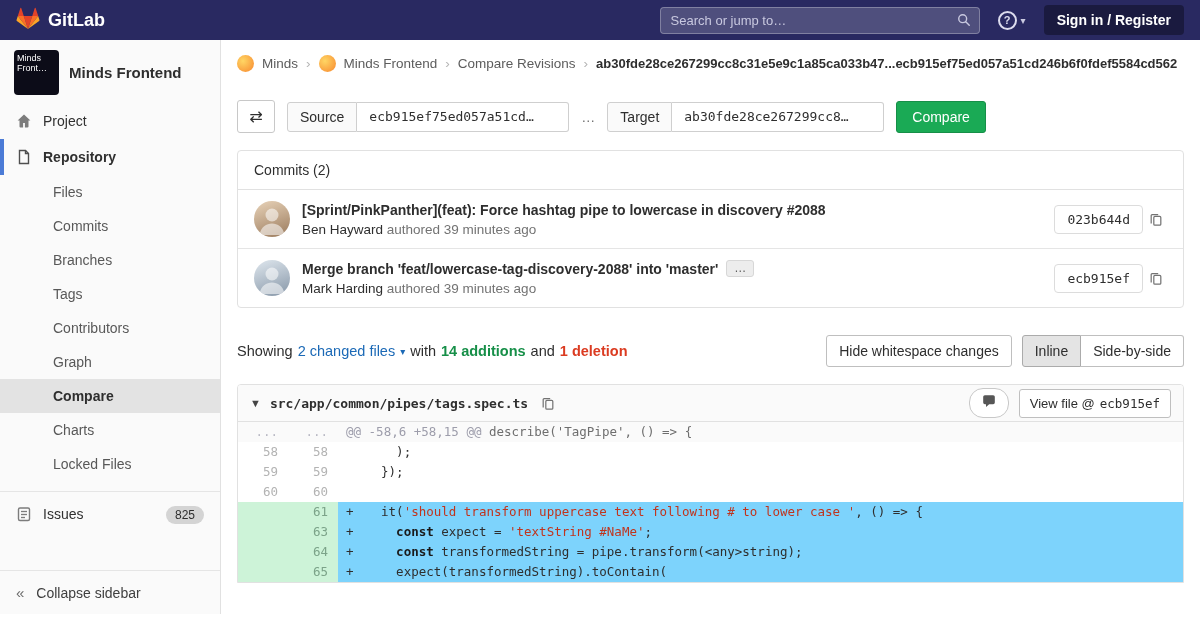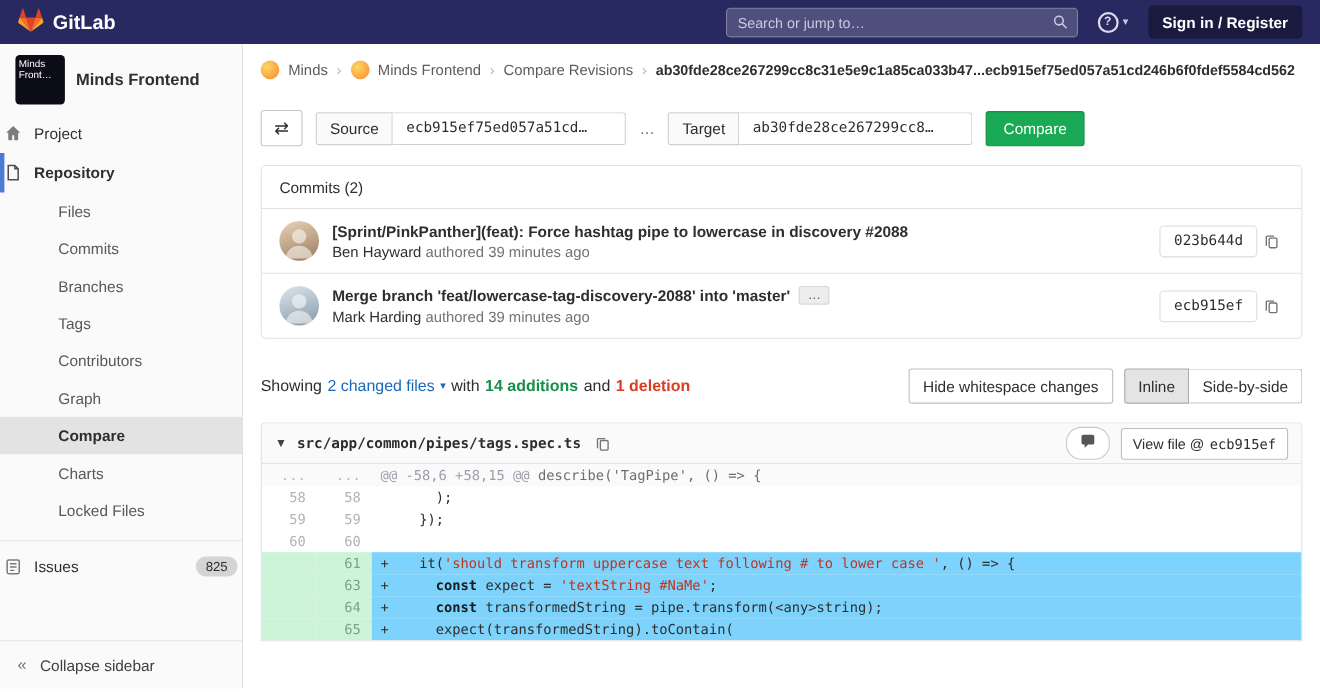--- a/index.html
+++ b/index.html
@@ -20,26 +20,26 @@
   .search-input::placeholder{color:#c9c9e0}
   .search-icon{position:absolute;right:9px;top:6px;color:#c9c9e0;display:flex}
   .help{display:flex;align-items:center;gap:4px;margin-left:18px;cursor:pointer}
   .help-circle{width:19px;height:19px;border:2px solid #dcdcee;border-radius:50%;font-size:11px;font-weight:bold;
     display:flex;align-items:center;justify-content:center;color:#dcdcee}
   .help-chev{font-size:10px;color:#c9c9e0}
   .signin{margin-left:18px;background:rgba(0,0,0,.35);border:none;color:#fff;font-weight:bold;font-size:14px;
     padding:7px 13px;border-radius:4px;cursor:pointer}
 
   
-  .sidebar{position:absolute;top:40px;left:0;width:221px;bottom:4px;background:#fafafa;border-right:1px solid #e1e1e1}
+  .sidebar{position:absolute;top:40px;left:0;width:221px;bottom:16px;background:#fafafa;border-right:1px solid #e1e1e1}
   .ctx-header{display:flex;align-items:center;gap:10px;padding:10px 14px 8px}
   .proj-avatar{width:45px;height:45px;background:#0c0c18;border-radius:4px;color:#fff;font-size:9px;line-height:1.15;
     padding:3px;overflow:hidden;flex:none;word-break:break-word}
   .proj-name{font-size:15px;font-weight:bold;color:#2e2e2e}
-  .nav-item{display:flex;align-items:center;gap:11px;padding:10px 4px;color:#303030;font-size:14px;cursor:pointer}
+  .nav-item{display:flex;align-items:flex-start;gap:11px;padding:10px 16px;color:#303030;font-size:14px;cursor:pointer}
   .nav-item .icon{color:#7c7c7c;width:16px;display:flex;flex:none}
   .nav-item.active-section{box-shadow:inset 4px 0 0 #4b7bd6;font-weight:bold}
   .nav-item.active-section .icon{color:#4f4f4f}
   .subitem{padding:9px 16px 9px 53px;color:#585858;font-size:14px;cursor:pointer}
   .subitem.active{background:#e3e3e3;color:#2e2e2e;font-weight:bold}
   .nav-divider{border-top:1px solid #e5e5e5;margin:10px 0 4px}
   .badge{margin-left:auto;background:#d4d4d4;border-radius:10px;padding:2px 9px;font-size:12px;color:#2e2e2e}
   .collapse-row{position:absolute;bottom:0;left:0;right:0;border-top:1px solid #e5e5e5;padding:13px 16px;display:flex;
     gap:12px;align-items:center;color:#404040;font-size:14px;background:#fafafa;cursor:pointer}
   .collapse-icon{color:#6d6d6d;font-size:15px}

